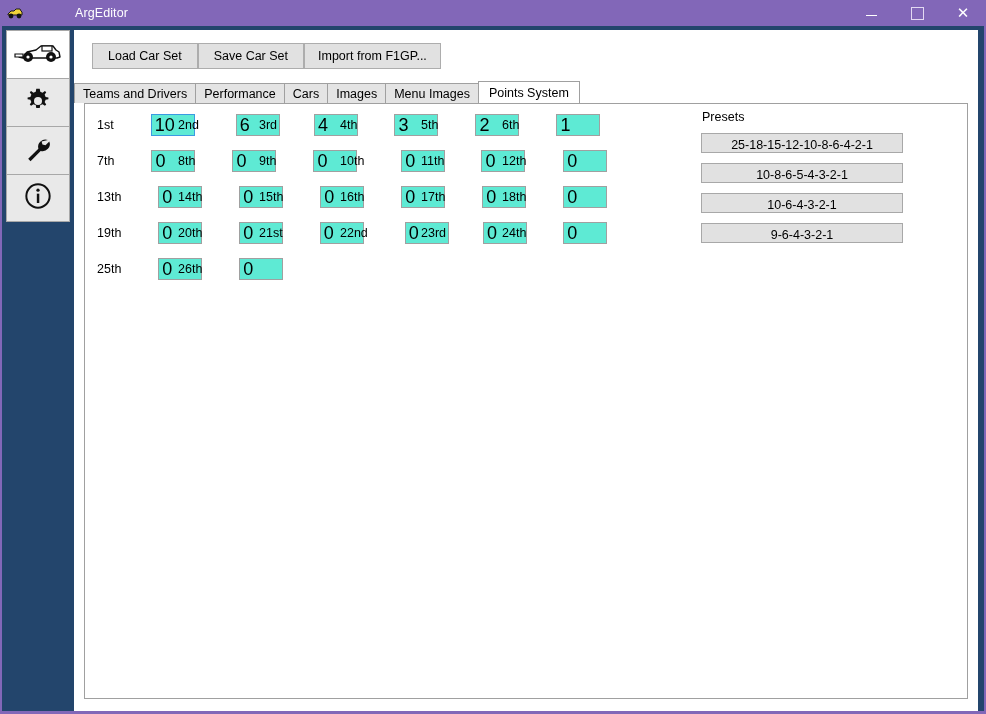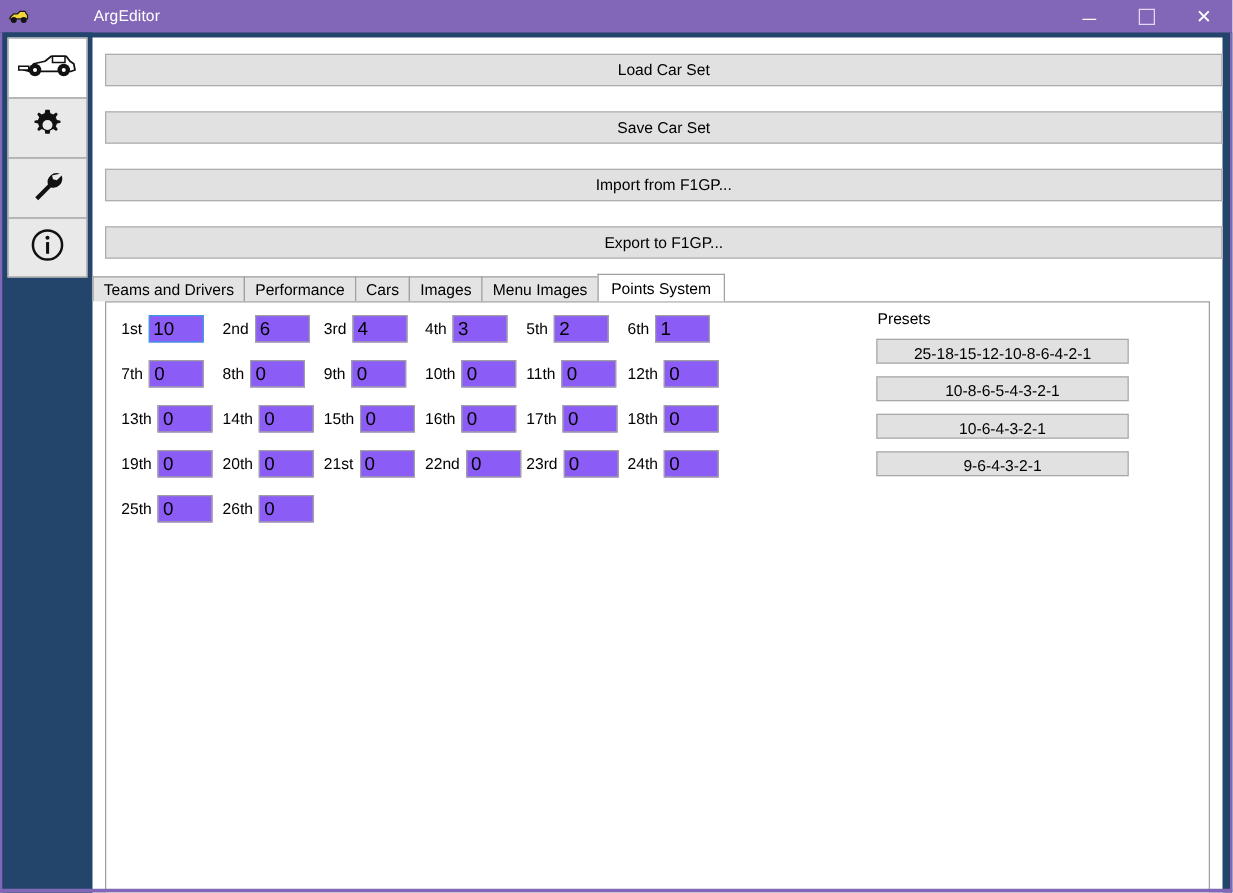--- a/index.html
+++ b/index.html
@@ -81,22 +81,22 @@
 
   
   .content {
     flex: 1;
     background: #ffffff;
     margin: 4px 6px 13px 0;
     padding: 10px 0 0 0;
     position: relative;
   }
   .toolbar {
-    display: flex; gap: 20px;
-    padding-left: 10px; padding-top: 3px; flex-direction: column;
+    display: flex; gap: 0;
+    padding-left: 18px; padding-top: 3px;
   }
   .tbtn {
     background: #e1e1e1;
     border: 1px solid #adadad;
     height: 26px;
     padding: 0 15px;
     font-size: 12.5px;
     color: #000000;
     font-family: "Liberation Sans", sans-serif;
     display: flex; align-items: center; justify-content: center;
@@ -155,27 +155,28 @@
     gap: 5px;
   }
   .pcell .plabel {
     font-size: 12.5px; color: #000000;
     text-align: right;
     white-space: nowrap;
   }
   .pinput {
     width: 44px; height: 22px;
     border: 1px solid #a0a0a0;
-    background: #8b5cf6;
-    font-size: 15px;
+    background: #5eead4;
+    font-size: 18px;
     font-family: "Liberation Sans", sans-serif;
     color: #000000;
     padding: 0 3px;
     line-height: 20px;
     outline: none;
+    margin-left: 32px;
   }
   .pinput.focused {
     border: 1.5px solid #3b9ae1;
   }
   .pcell.empty { visibility: hidden; }
 
   
   .presets {
     position: absolute;
     left: 616px; top: 6px;
@@ -264,21 +265,20 @@
         </span>
       </div>
     </div>
 
     <div class="content">
 
       <div class="toolbar">
         <div class="tbtn">Load Car Set</div>
         <div class="tbtn">Save Car Set</div>
         <div class="tbtn wide">Import from F1GP...</div>
-        <div class="tbtn wide">Export to F1GP...</div>
       </div>
 
       <div class="tabstrip">
         <div class="tab">Teams and Drivers</div>
         <div class="tab">Performance</div>
         <div class="tab">Cars</div>
         <div class="tab">Images</div>
         <div class="tab">Menu Images</div>
         <div class="tab active">Points System</div>
       </div>

